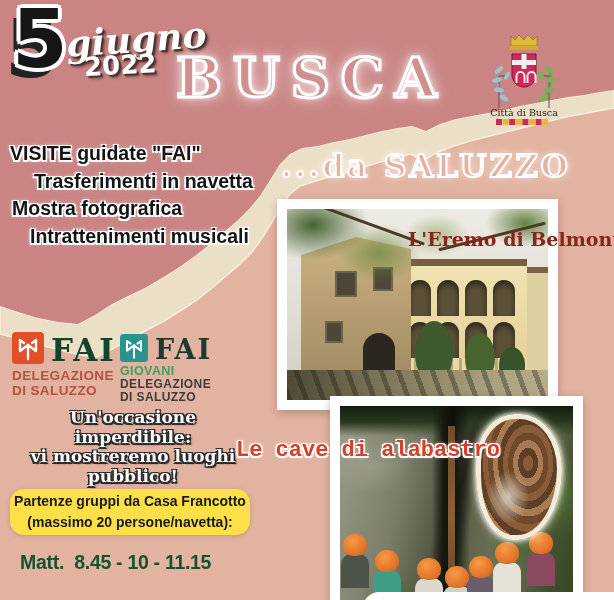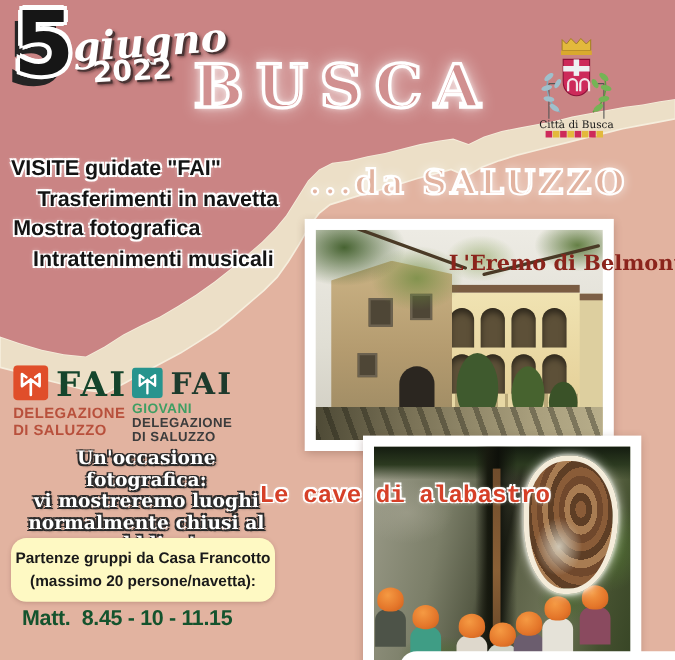--- a/index.html
+++ b/index.html
@@ -143,22 +143,22 @@
   .fai-1 .fai-line{font-size:13.5px;color:#b8503c;line-height:15px;}
   .fai-2 .fai-line{font-size:12px;color:#3c3c3c;line-height:13px;}
   .fai-2 .giovani{color:#3f9e63;font-size:12.5px;}
 
   
   .highlight{position:absolute;left:16px;top:408px;width:234px;z-index:2;text-align:center;
     font-family:"DejaVu Serif",serif;font-weight:700;font-size:17px;line-height:19.5px;color:#fff;
     text-shadow:1.5px 1.5px 0 #2b2b2b,-1.5px -1.5px 0 #2b2b2b,1.5px -1.5px 0 #2b2b2b,-1.5px 1.5px 0 #2b2b2b,2px 2px 2px rgba(0,0,0,.5);}
 
   
-  .info-box{position:absolute;left:10px;top:489px;width:240px;height:58px;z-index:2;
-    background:#fef9c3;border-radius:14px;box-shadow:0 1px 4px rgba(100,60,50,.25);
+  .info-box{position:absolute;left:10px;top:489px;width:240px;height:46px;z-index:2;
+    background:#fde047;border-radius:14px;box-shadow:0 1px 4px rgba(100,60,50,.25);
     display:flex;flex-direction:column;justify-content:center;text-align:center;}
   .info-line{font-weight:600;font-size:14px;line-height:21px;color:#1a1a1a;}
   .times{position:absolute;left:20px;top:551px;z-index:2;}
   .time-line{font-weight:700;font-size:19.5px;line-height:23.5px;color:#14532d;white-space:pre;letter-spacing:-.3px;}
 
   .bottom-peek{position:absolute;left:363px;top:592px;width:262px;height:16px;background:#fff;
     border-radius:16px 0 0 0;z-index:6;}
 </style>
 </head>
 <body>
@@ -316,23 +316,22 @@
         <path d="M16 27 V13 M16 13 L8 19 M16 13 L24 19 M8 19 V8 l4 3 M24 19 V8 l-4 3" stroke="#fff" stroke-width="2.4" fill="none" stroke-linecap="round" stroke-linejoin="round"></path>
       </svg>
       <span class="fai-acronym">FAI</span>
     </div>
     <div class="fai-line giovani">GIOVANI</div>
     <div class="fai-line">DELEGAZIONE</div>
     <div class="fai-line">DI SALUZZO</div>
   </div>
 
   <div class="highlight">
-    <div>Un'occasione fotografica:</div>
+    <div>Un'occasione imperdibile:</div>
     <div>vi mostreremo luoghi</div>
-    <div>normalmente chiusi al</div>
     <div>pubblico!</div>
   </div>
 
   <div class="info-box">
     <div class="info-line">Partenze gruppi da Casa Francotto</div>
     <div class="info-line">(massimo 20 persone/navetta):</div>
   </div>
   <div class="times">
     <div class="time-line">Matt.  8.45 - 10 - 11.15</div>
   </div>

